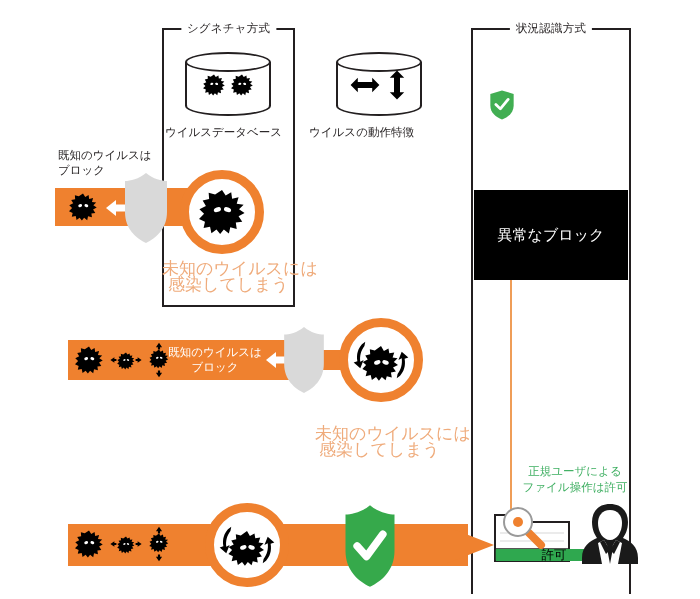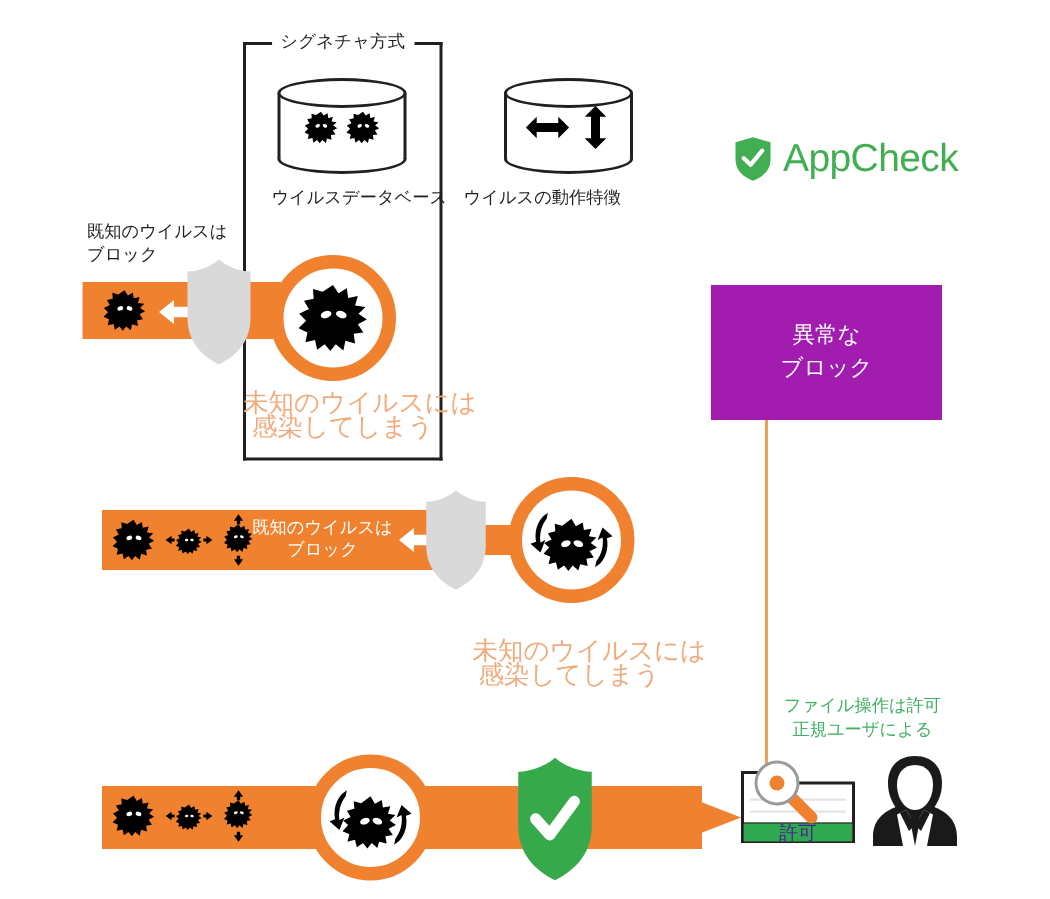--- a/index.html
+++ b/index.html
@@ -49,66 +49,72 @@
   
   .shield{position:absolute;}
 
   
   .cap-orange{position:absolute;color:#efab7b;font-size:17px;line-height:16px;
     text-align:center;white-space:nowrap;}
   .cap-green{position:absolute;color:#3faf62;font-size:11.5px;line-height:16px;
     text-align:center;white-space:nowrap;}
 
   
-  .orangebox{position:absolute;background:#a21caf;color:#fff;
-    display:flex;flex-direction:column;align-items:center;justify-content:center;
+  .orangebox{position:absolute;background:#000000;color:#fff;
+    display:flex;flex-direction:row;align-items:center;justify-content:center;
     font-size:15px;line-height:22px;text-align:center;}
   .vline{position:absolute;background:#ef9d57;width:2px;}
 
   .logo-wrap{position:absolute;display:flex;align-items:center;gap:7px;}
   .logo-text{font-size:26px;color:#41ae52;letter-spacing:-.4px;font-weight:400;}
 
   
   .folder{position:absolute;}
-  .permit{position:absolute;background:#2fa84f;color:#4c1d95;font-size:12.5px;
-    display:flex;align-items:center;justify-content:center;line-height:1;}
+  .permit{position:absolute;background:#2fa84f;color:#000000;font-size:12.5px;
+    display:flex;align-items:center;justify-content:center;line-height:1;padding-left:22px;}
 </style>
 </head>
 <body>
 
 <div class="stage">
 
   <div class="panel" style="left:162px;top:28px;width:133px;height:279px;">
     <div class="edge v" style="left:0;top:0;height:279px;"></div>
     <div class="edge v" style="left:131px;top:0;height:279px;"></div>
     <div class="edge h" style="left:0;top:0;width:133px;"></div>
     <div class="edge h" style="left:0;top:277px;width:133px;"></div>
     <div class="panel-title">シグネチャ方式</div>
   </div>
 
 
+  <div class="panel" style="left:471px;top:28px;width:160px;height:566px;">
+    <div class="edge v" style="left:0;top:0;height:566px;"></div>
+    <div class="edge v" style="left:158px;top:0;height:566px;"></div>
+    <div class="edge h" style="left:0;top:0;width:160px;"></div>
+    <div class="panel-title">状況認識方式</div>
+  </div>
 
   <div class="cyl" style="left:185px;top:52px;">
     <div class="body"></div>
     <div class="top"></div>
     <div class="bot"></div>
     <div class="inner">
       <svg width="22" height="22" viewBox="0 0 100 100">
         <path fill="#000" d="M50 2 L58 14 L70 7 L72 21 L86 18 L82 32 L97 34 L87 44 L99 52 L86 59 L94 71 L80 73 L82 87 L68 83 L65 97 L54 88 L46 98 L38 88 L27 96 L24 82 L10 85 L13 71 L0 65 L11 54 L1 44 L15 37 L8 25 L22 22 L21 8 L35 12 Z"></path>
         <ellipse cx="40" cy="45" rx="7" ry="5" fill="#fff" transform="rotate(-20 40 45)"></ellipse>
         <ellipse cx="62" cy="45" rx="7" ry="5" fill="#fff" transform="rotate(20 62 45)"></ellipse>
       </svg>
       <svg width="22" height="22" viewBox="0 0 100 100">
         <path fill="#000" d="M50 2 L58 14 L70 7 L72 21 L86 18 L82 32 L97 34 L87 44 L99 52 L86 59 L94 71 L80 73 L82 87 L68 83 L65 97 L54 88 L46 98 L38 88 L27 96 L24 82 L10 85 L13 71 L0 65 L11 54 L1 44 L15 37 L8 25 L22 22 L21 8 L35 12 Z"></path>
         <ellipse cx="40" cy="45" rx="7" ry="5" fill="#fff" transform="rotate(-20 40 45)"></ellipse>
         <ellipse cx="62" cy="45" rx="7" ry="5" fill="#fff" transform="rotate(20 62 45)"></ellipse>
       </svg>
     </div>
   </div>
-  <div class="db-label" style="left:164px;top:124px;width:151px;">ウイルスデータベース</div>
+  <div class="db-label" style="left:148px;top:124px;width:151px;">ウイルスデータベース</div>
 
   <div class="cyl" style="left:336px;top:52px;">
     <div class="body"></div>
     <div class="top"></div>
     <div class="bot"></div>
     <div class="inner">
       <svg width="30" height="22" viewBox="0 0 100 60">
         <path fill="#000" d="M2 30 L26 6 L26 20 L74 20 L74 6 L98 30 L74 54 L74 40 L26 40 L26 54 Z"></path>
       </svg>
       <svg width="22" height="30" viewBox="0 0 60 100">
@@ -233,33 +239,32 @@
   <svg class="shield" style="left:339px;top:504px;" width="62" height="84" viewBox="0 0 46 72">
     <path fill="#36a94b" d="M23 1 C16 7 7 9 2 9 L2 40 C2 57 13 66 23 71 C33 66 44 57 44 40 L44 9 C39 9 30 7 23 1 Z"></path>
     <path fill="none" stroke="#ffffff" stroke-width="6.5" stroke-linecap="round" stroke-linejoin="round" d="M12 36 L20 45 L34 26"></path>
   </svg>
 
   <div class="logo-wrap" style="left:489px;top:90px;">
     <svg width="26" height="30" viewBox="0 0 46 54">
       <path fill="#41ae52" d="M23 1 L44 7 L44 28 C44 41 34 49 23 53 C12 49 2 41 2 28 L2 7 Z"></path>
       <path fill="none" stroke="#ffffff" stroke-width="5" stroke-linecap="round" stroke-linejoin="round" d="M12 26 L20 34 L34 17"></path>
     </svg>
-    <span class="logo-text">AppCheck</span>
   </div>
 
   <div class="orangebox" style="left:474px;top:190px;width:154px;height:90px;">
     <span>異常な</span>
     <span>ブロック</span>
   </div>
 
   <div class="vline" style="left:510px;top:280px;height:235px;"></div>
 
   <div class="cap-green" style="left:500px;top:463px;width:150px;">
+    <span style="display:block;">正規ユーザによる</span>
     <span style="display:block;">ファイル操作は許可</span>
-    <span style="display:block;">正規ユーザによる</span>
   </div>
 
   <div class="folder" style="left:492px;top:503px;width:80px;height:62px;">
     <svg width="80" height="62" viewBox="0 0 80 62">
       <path fill="#ffffff" stroke="#231f20" stroke-width="2" d="M3 12 L30 12 L36 19 L77 19 L77 58 L3 58 Z"></path>
       <rect x="3" y="46" width="74" height="12" fill="#2fa84f"></rect>
       <rect x="3" y="46" width="74" height="12" fill="none" stroke="#231f20" stroke-width="1.5"></rect>
       <line x1="8" y1="30" x2="72" y2="30" stroke="#e4e4e4" stroke-width="1.5"></line>
       <line x1="8" y1="38" x2="72" y2="38" stroke="#e4e4e4" stroke-width="1.5"></line>
       <line x1="34" y1="27" x2="49" y2="42" stroke="#ef812f" stroke-width="8" stroke-linecap="round"></line>

